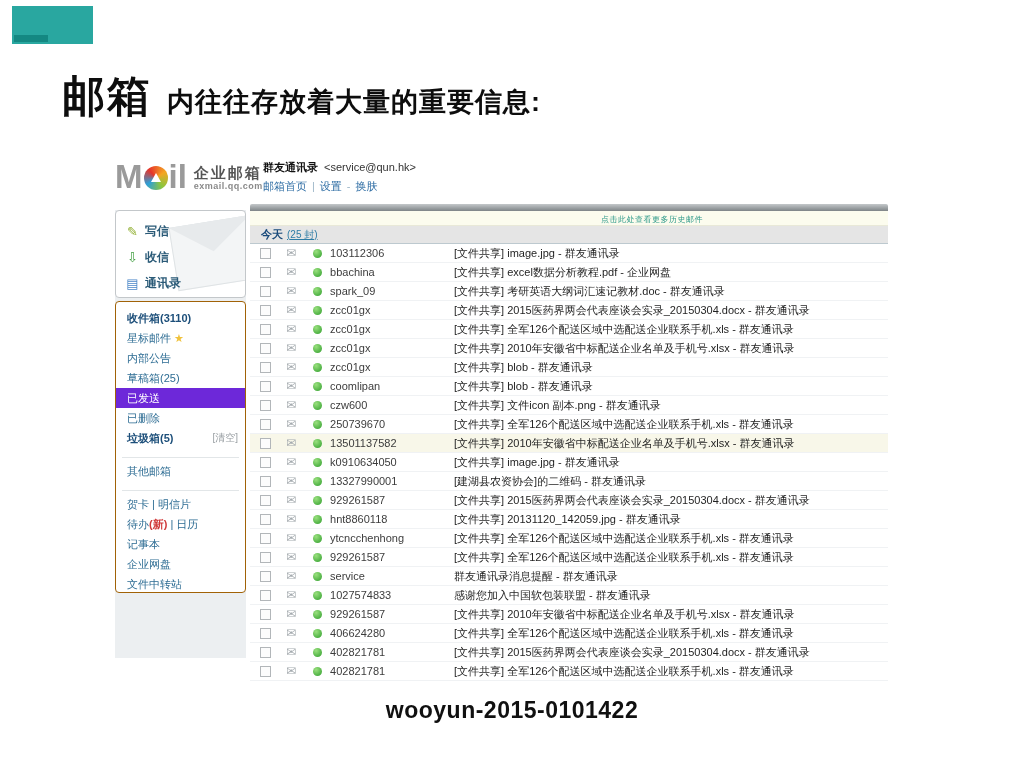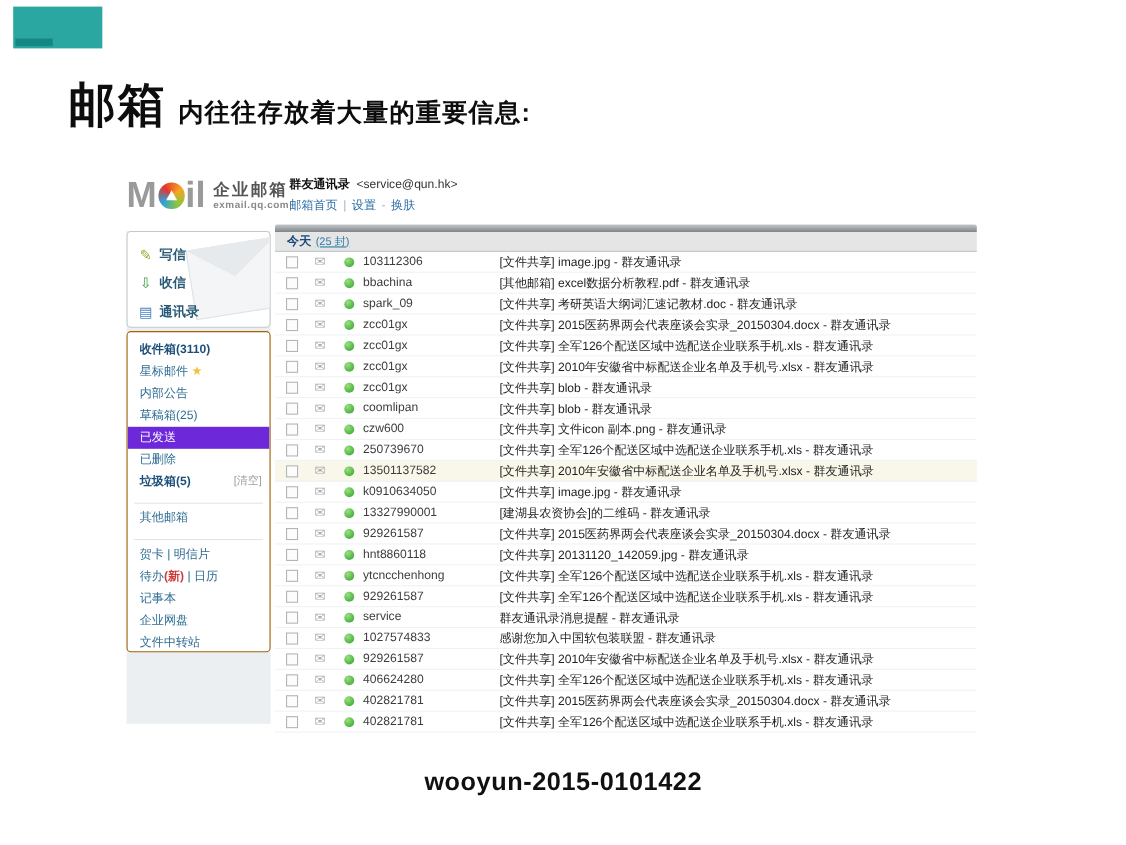--- a/index.html
+++ b/index.html
@@ -5,21 +5,21 @@
   html,body{margin:0;padding:0;}
   body{width:1024px;height:768px;background:#ffffff;position:relative;overflow:hidden;
        font-family:"Liberation Sans","DejaVu Sans",sans-serif;}
 
   
   .corner-block{position:absolute;left:12px;top:6px;width:81px;height:38px;background:#29a7a0;}
   .corner-block::after{content:"";position:absolute;left:2px;bottom:2px;width:34px;height:7px;
        background:#0e7e78;opacity:.75;}
   .title{position:absolute;left:62px;top:72px;white-space:nowrap;color:#0d0d0d;line-height:1.15;}
   .t-big{font-size:43px;font-weight:700;letter-spacing:2px;}
-  .t-small{font-size:23px;font-weight:700;margin-left:10px;letter-spacing:1px;}
+  .t-small{font-size:27px;font-weight:700;margin-left:15px;letter-spacing:1px;}
   .caption{position:absolute;left:0;right:0;top:697px;text-align:center;
        font-size:23px;font-weight:700;color:#101010;letter-spacing:.5px;}
 
   
   .shot{position:absolute;left:113px;top:155px;width:775px;height:505px;background:#fff;}
 
   
   .mail-header{position:absolute;left:0;top:0;width:775px;height:49px;}
   .logo-row{position:absolute;left:2px;top:2px;display:flex;align-items:center;}
   .logo-letter{font-size:33px;font-weight:700;color:#9a9a9a;line-height:40px;}
@@ -209,40 +209,43 @@
 
         <div class="folder-item">
           <span class="f-action"></span>
           <span class="f-pre">文件中转站</span><span class="f-badge"></span><span class="f-pre"></span><span class="f-star"></span>
         </div>
       </div>
   </div>
 
   <div class="listpane">
     <div class="graybar"></div>
+    <div class="notice">
+      <span class="notice-text">点击此处查看更多历史邮件</span>
+    </div>
     <div class="list-header">
       <span class="today">今天</span>
       <a class="count">(25 封)</a>
     </div>
     <div class="rows">
 
         <div class="mrow">
           <span class="cb"></span>
           <span class="env">✉</span>
           <span class="grp"></span>
           <span class="sender">103112306</span>
           <span class="subject">[文件共享] image.jpg - 群友通讯录</span>
         </div>
 
         <div class="mrow">
           <span class="cb"></span>
           <span class="env">✉</span>
           <span class="grp"></span>
           <span class="sender">bbachina</span>
-          <span class="subject">[其他邮箱] excel数据分析教程.pdf - 群友通讯录</span>
+          <span class="subject">[文件共享] excel数据分析教程.pdf - 企业网盘</span>
         </div>
 
         <div class="mrow">
           <span class="cb"></span>
           <span class="env">✉</span>
           <span class="grp"></span>
           <span class="sender">spark_09</span>
           <span class="subject">[文件共享] 考研英语大纲词汇速记教材.doc - 群友通讯录</span>
         </div>
 

